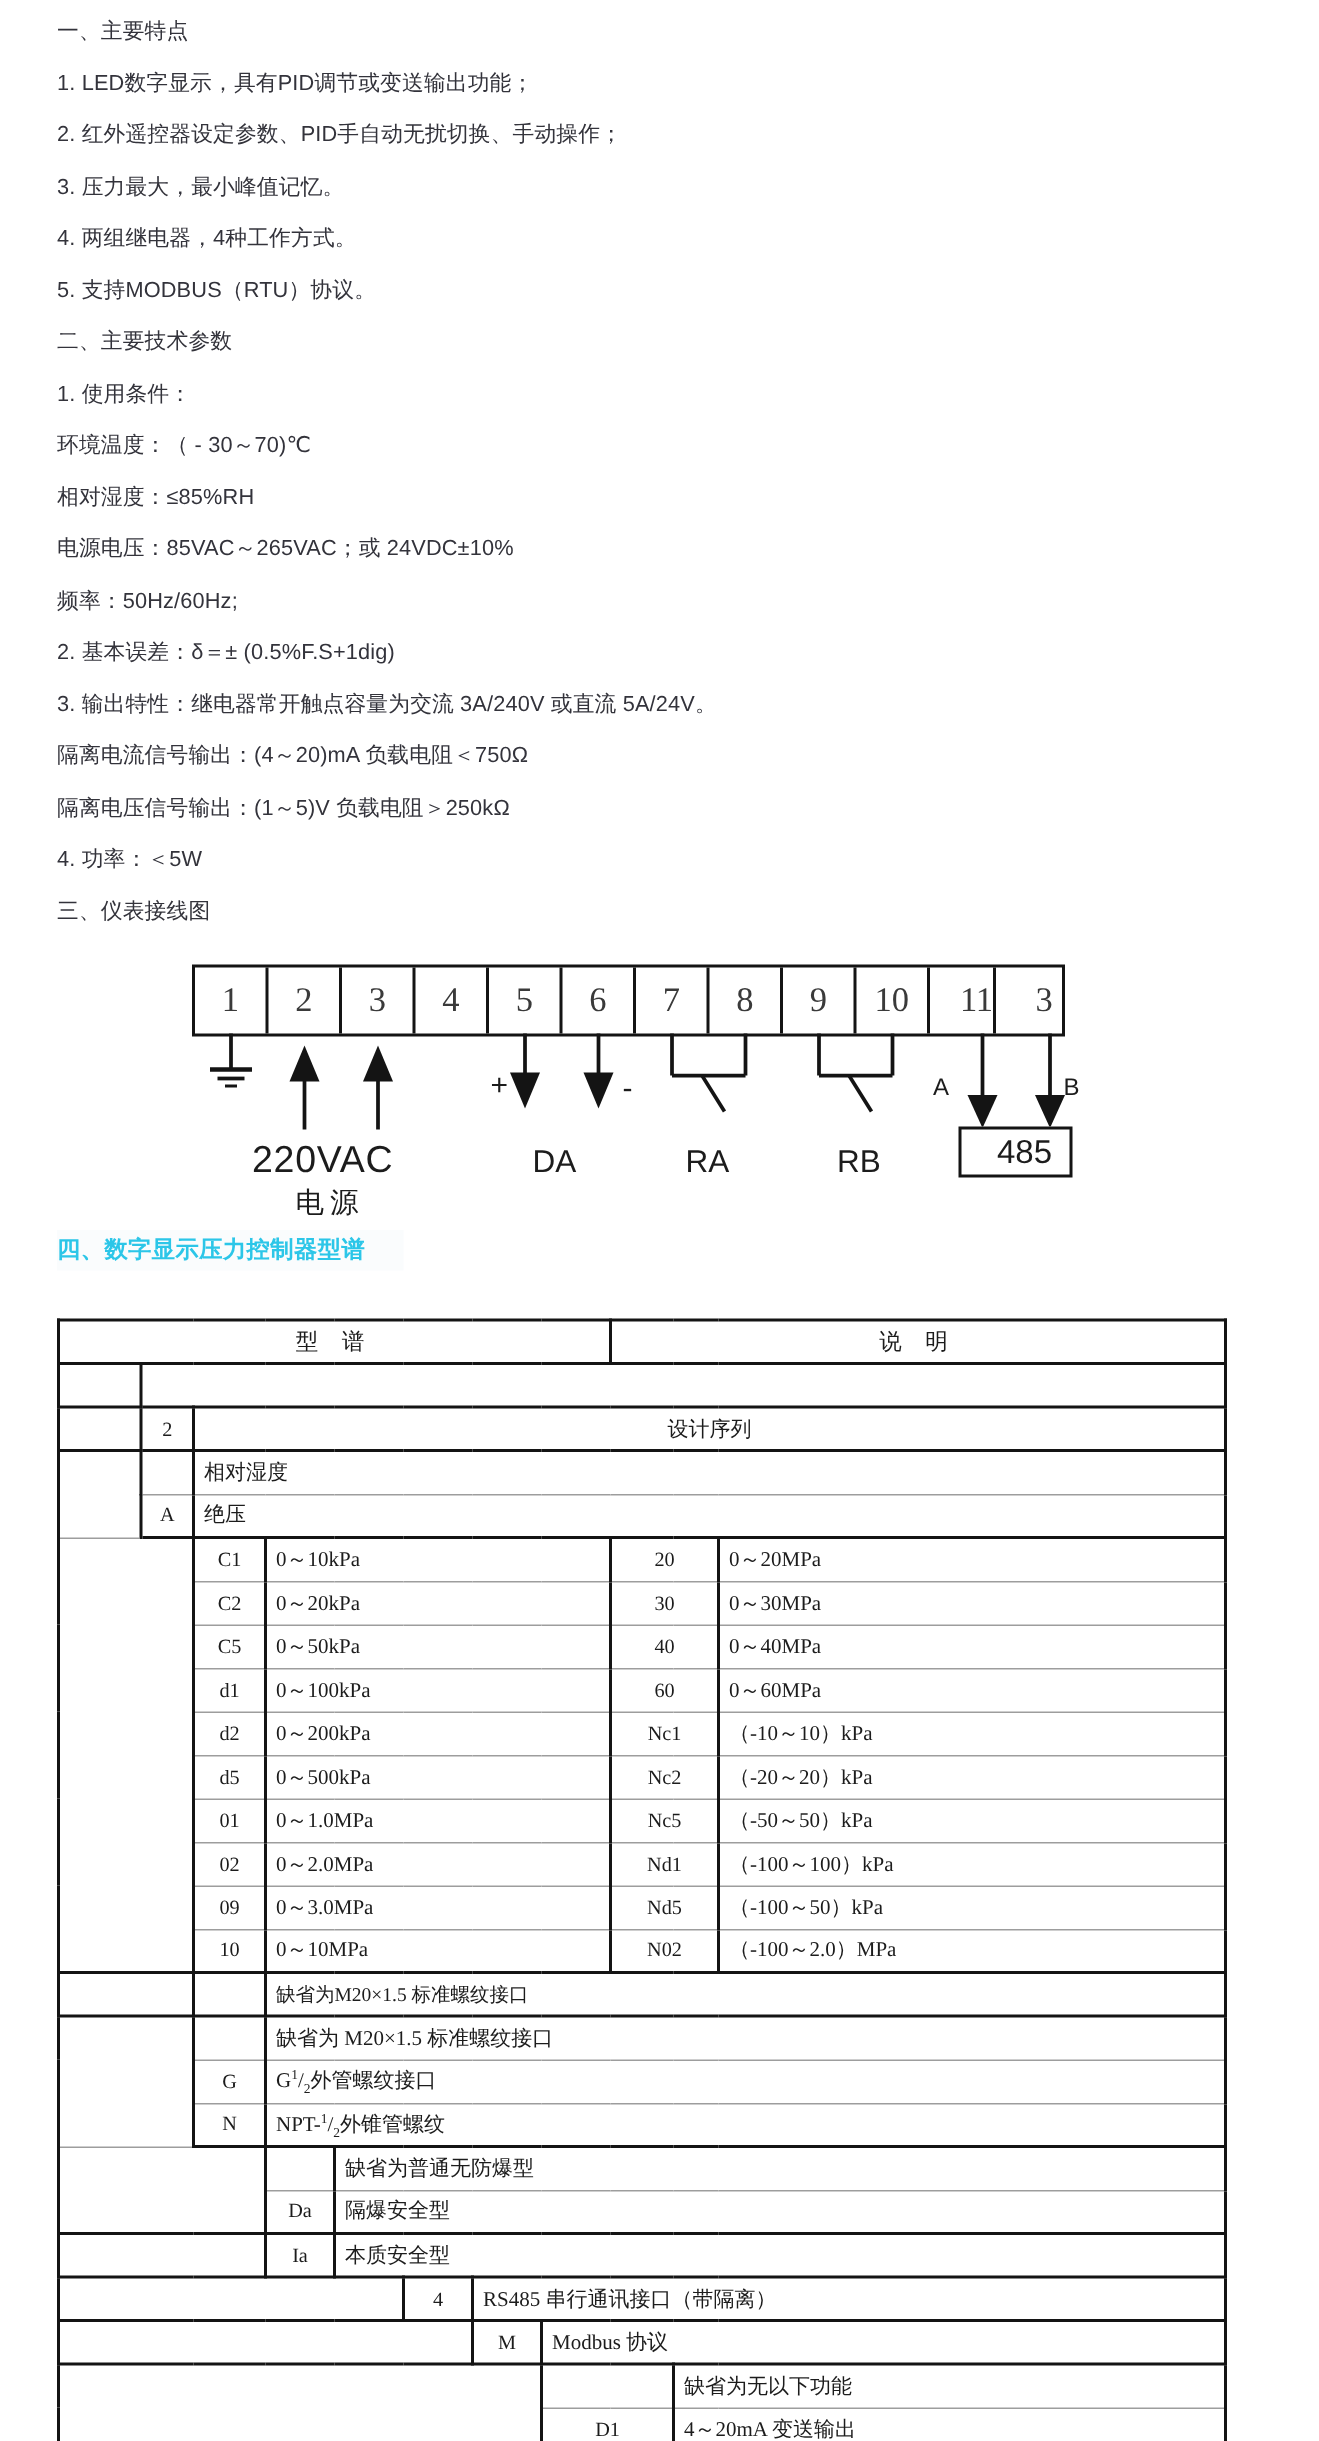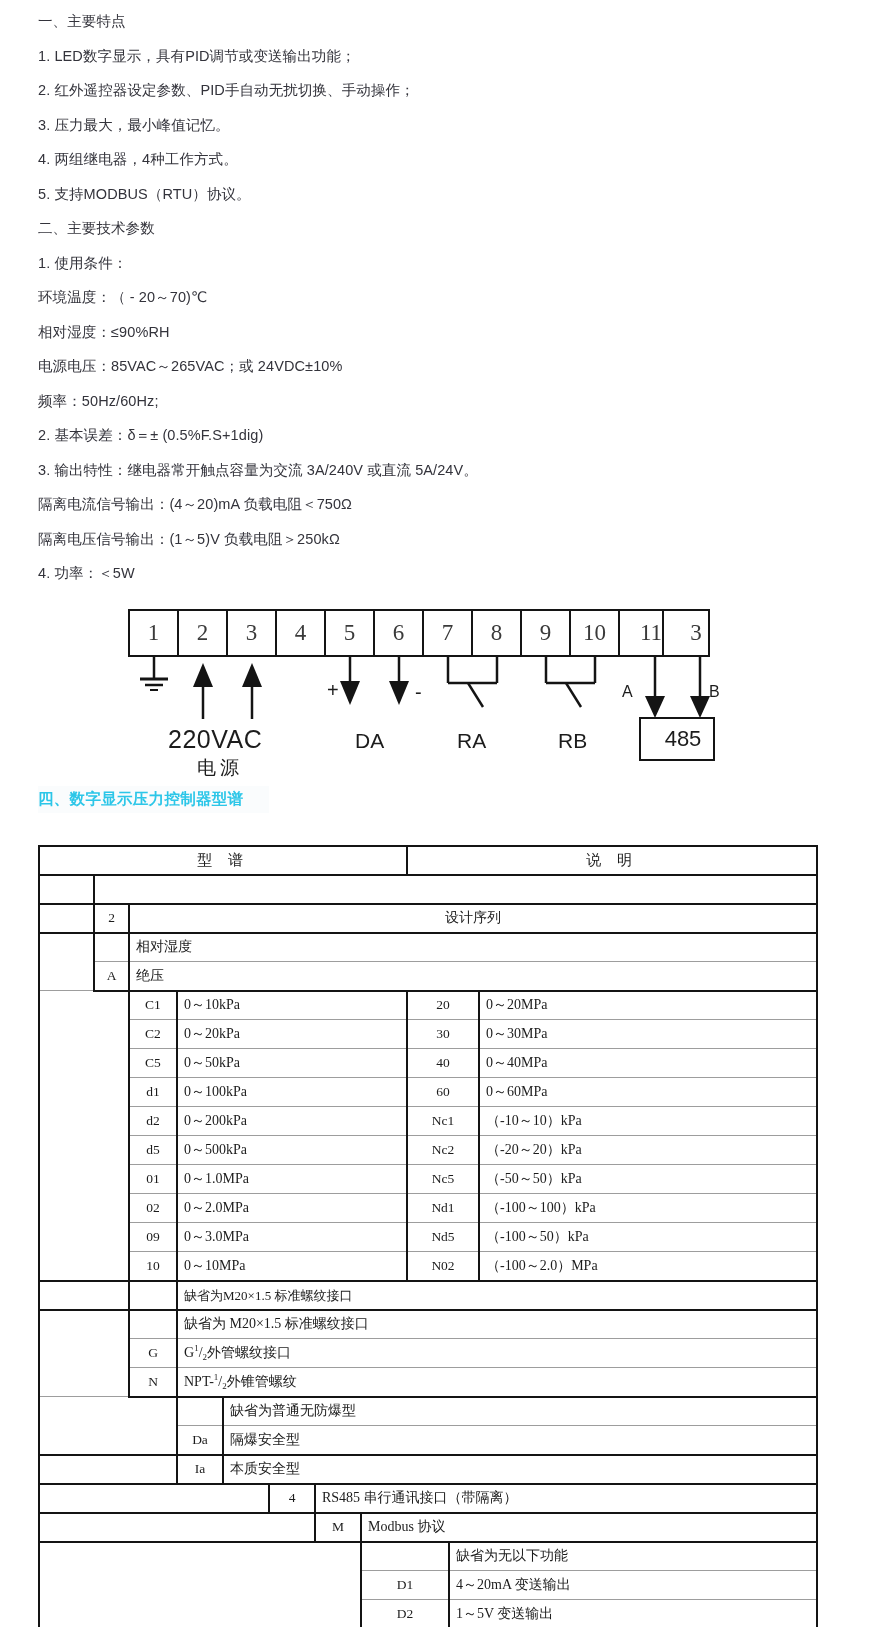--- a/index.html
+++ b/index.html
@@ -69,21 +69,21 @@
   .lbl-da  { left: 355px; top: 128px; font-size: 21px; }
   .lbl-ra  { left: 457px; top: 128px; font-size: 21px; }
   .lbl-rb  { left: 558px; top: 128px; font-size: 21px; text-align: center; }
   .lbl-a   { left: 622px; top: 82px; font-size: 16px; }
   .lbl-b   { left: 709px; top: 82px; font-size: 16px; }
   .lbl-plus  { left: 327px; top: 78px; font-size: 20px; }
   .lbl-minus { left: 415px; top: 80px; font-size: 20px; }
   .box-485 {
     position: absolute;
     left: 639px; top: 116px;
-    width: 76px; height: 44px;
+    width: 76px; height: 34px;
     border: 2.5px solid #141414;
     display: flex; align-items: center; justify-content: center;
     font-size: 22px; color: #1c1c1c;
     background: #fff;
     padding-left: 12px;
   }
 
   
   .cyan-heading {
     margin: 10px 0 16px 38px;
@@ -141,30 +141,31 @@
 
   <div class="line heading">一、主要特点</div>
   <div class="line">1. LED数字显示，具有PID调节或变送输出功能；</div>
   <div class="line">2. 红外遥控器设定参数、PID手自动无扰切换、手动操作；</div>
   <div class="line">3. 压力最大，最小峰值记忆。</div>
   <div class="line">4. 两组继电器，4种工作方式。</div>
   <div class="line">5. 支持MODBUS（RTU）协议。</div>
 
   <div class="line heading">二、主要技术参数</div>
   <div class="line">1. 使用条件：</div>
-  <div class="line">环境温度：（ - 20～70)℃</div>
-  <div class="line">相对湿度：≤90%RH</div>
+  <div class="line">环境温度：（ - 30～70)℃</div>
+  <div class="line">相对湿度：≤85%RH</div>
   <div class="line">电源电压：85VAC～265VAC；或 24VDC±10%</div>
   <div class="line">频率：50Hz/60Hz;</div>
   <div class="line">2. 基本误差：δ＝± (0.5%F.S+1dig)</div>
   <div class="line">3. 输出特性：继电器常开触点容量为交流 3A/240V 或直流 5A/24V。</div>
   <div class="line">隔离电流信号输出：(4～20)mA 负载电阻＜750Ω</div>
   <div class="line">隔离电压信号输出：(1～5)V 负载电阻＞250kΩ</div>
   <div class="line">4. 功率：＜5W</div>
 
+  <div class="line heading">三、仪表接线图</div>
 </div>
 
 
 <div class="wiring-wrap">
 
   <div class="terminal-strip">
     <div class="terminal">1</div>
     <div class="terminal">2</div>
     <div class="terminal">3</div>
     <div class="terminal">4</div>

